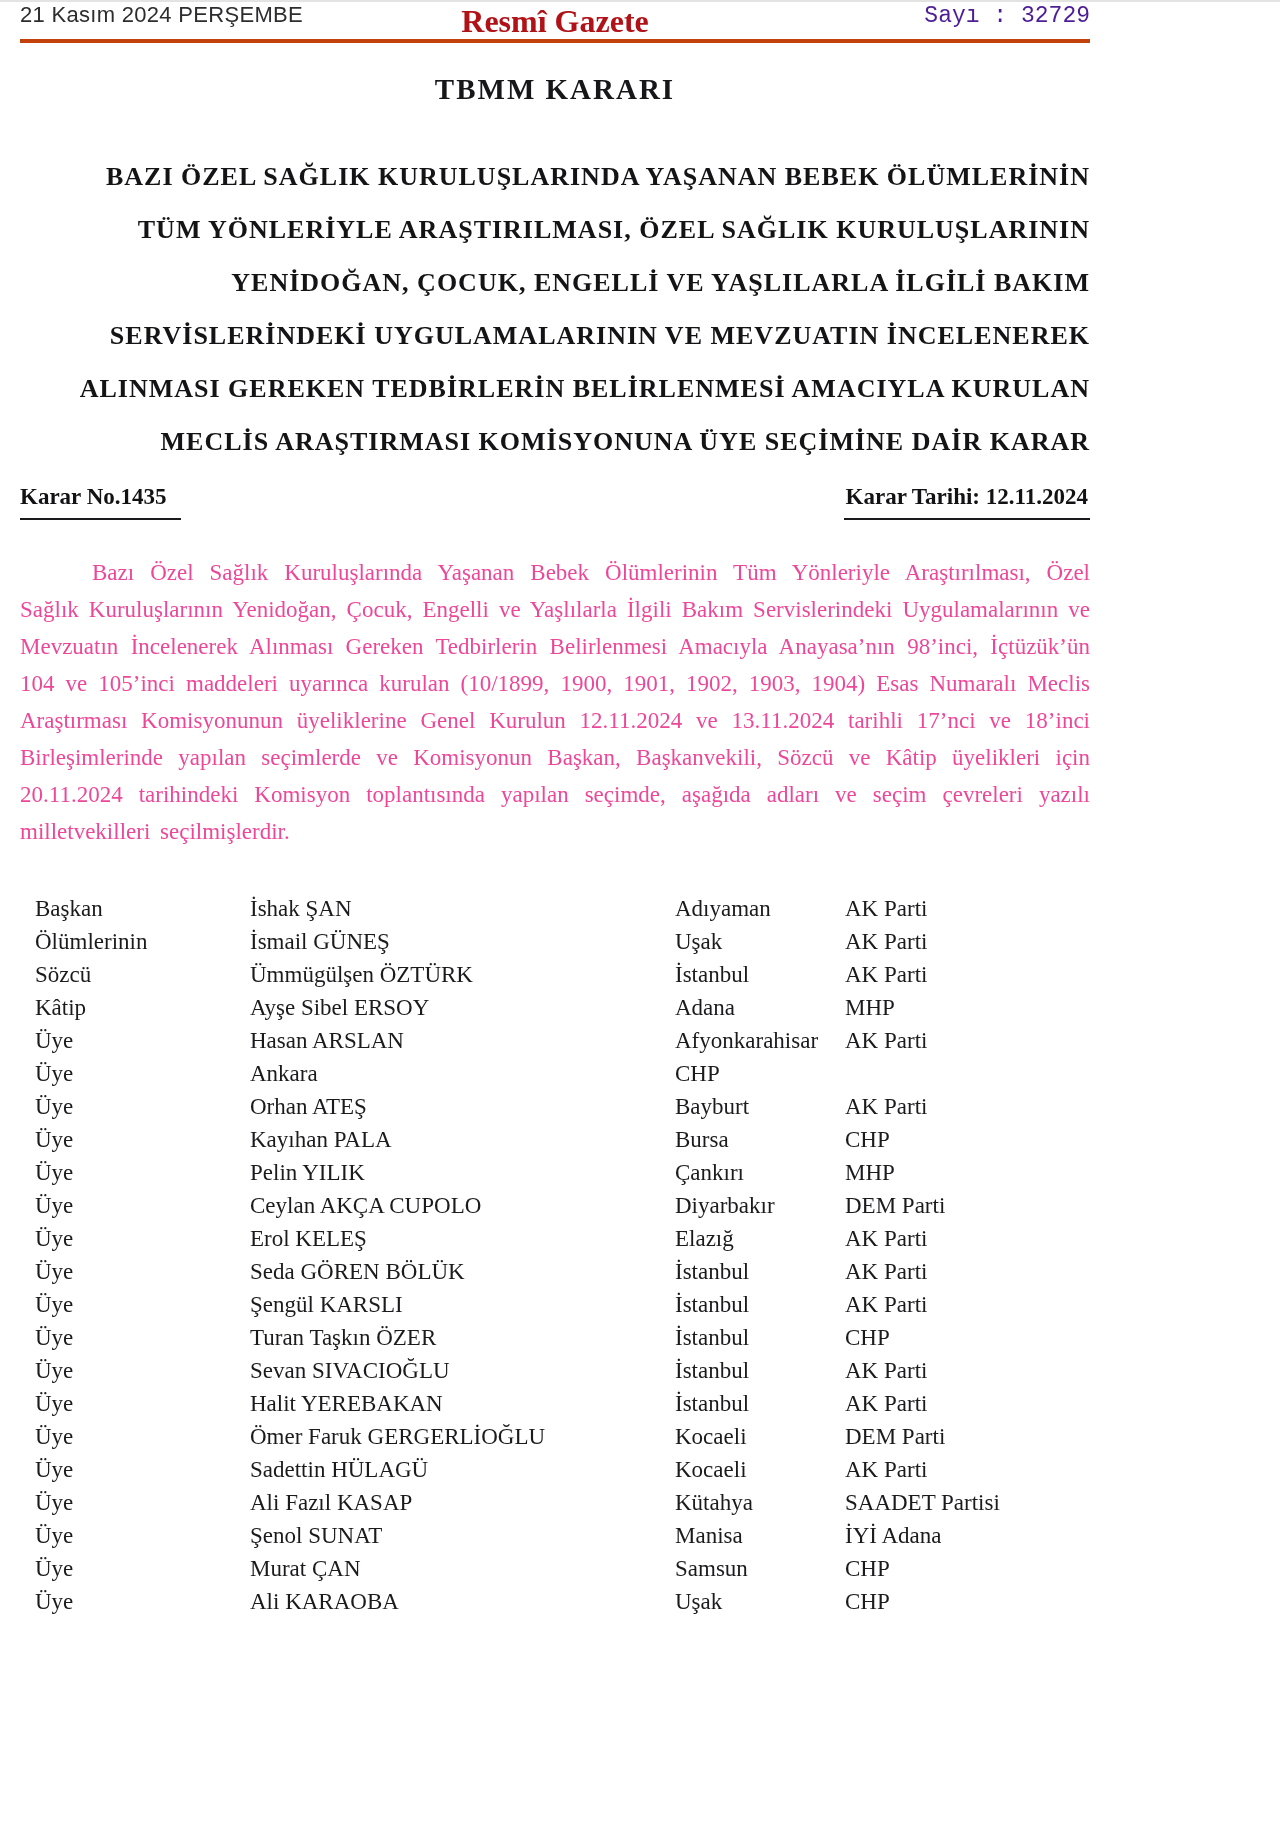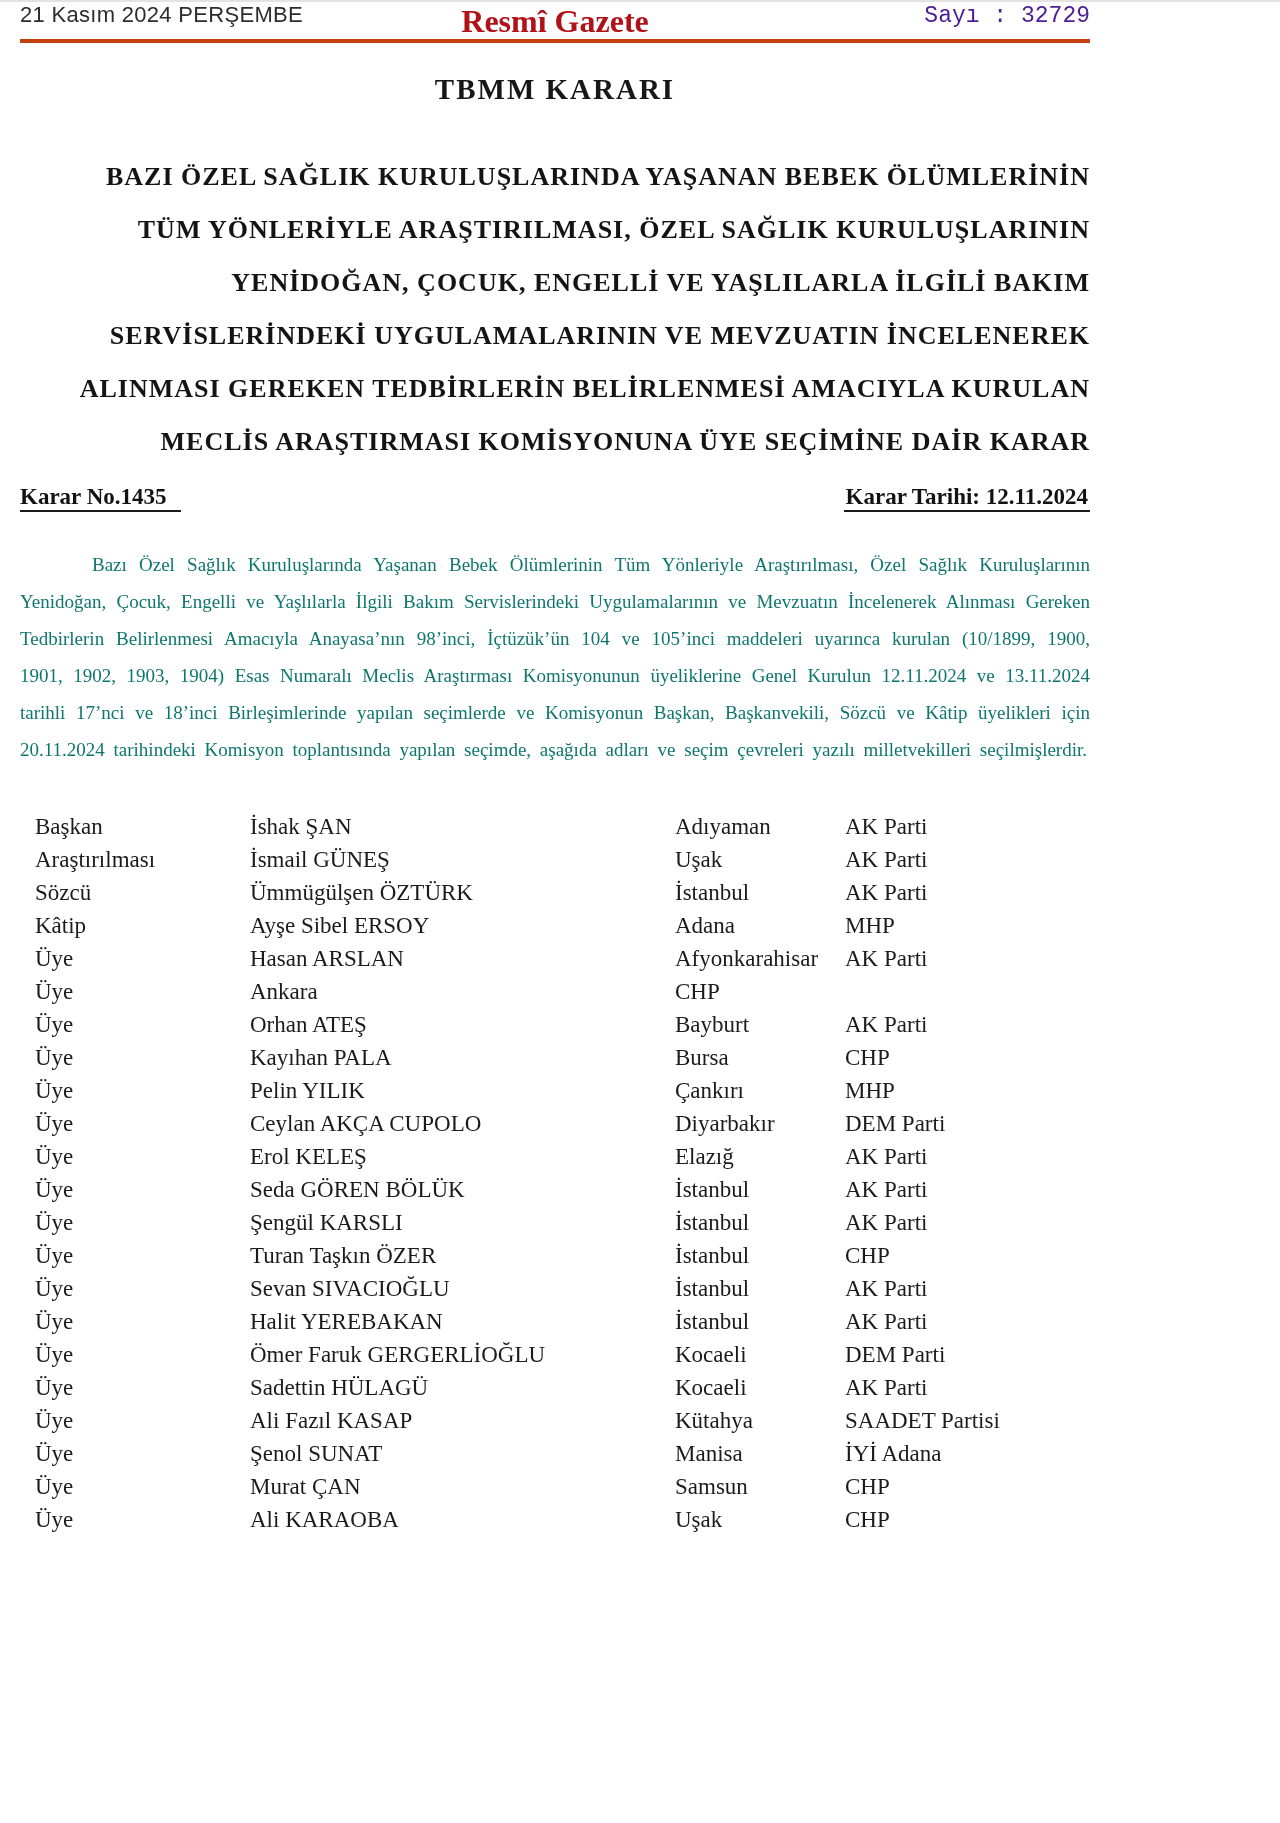--- a/index.html
+++ b/index.html
@@ -72,33 +72,33 @@
     margin-top: 16px;
     display: flex;
     justify-content: space-between;
     align-items: baseline;
     font-weight: bold;
     font-size: 23px;
     color: #121214;
   }
   .decision-no, .decision-date {
     border-bottom: 2.5px solid #1a1a1c;
-    padding-bottom: 0;
+    padding-bottom: 8px;
     padding-right: 14px;
     text-align: right;
   }
   .decision-date { padding-right: 2px; padding-left: 2px; }
   .decree-body {
     margin-top: 34px;
-    font-size: 19px;
+    font-size: 23px;
     line-height: 37px;
     text-align: justify;
     text-indent: 72px;
     word-spacing: 4px;
-    color: #0f766e;
+    color: #ec4899;
   }
   
   .members {
     margin-top: 42px;
     padding-left: 15px;
     font-size: 23px;
     color: #1b1b1e;
   }
   .member-row {
     display: grid;
@@ -137,21 +137,21 @@
   <p class="decree-body">Bazı Özel Sağlık Kuruluşlarında Yaşanan Bebek Ölümlerinin Tüm Yönleriyle Araştırılması, Özel Sağlık Kuruluşlarının Yenidoğan, Çocuk, Engelli ve Yaşlılarla İlgili Bakım Servislerindeki Uygulamalarının ve Mevzuatın İncelenerek Alınması Gereken Tedbirlerin Belirlenmesi Amacıyla Anayasa’nın 98’inci, İçtüzük’ün 104 ve 105’inci maddeleri uyarınca kurulan (10/1899, 1900, 1901, 1902, 1903, 1904) Esas Numaralı Meclis Araştırması Komisyonunun üyeliklerine Genel Kurulun 12.11.2024 ve 13.11.2024 tarihli 17’nci ve 18’inci Birleşimlerinde yapılan seçimlerde ve Komisyonun Başkan, Başkanvekili, Sözcü ve Kâtip üyelikleri için 20.11.2024 tarihindeki Komisyon toplantısında yapılan seçimde, aşağıda adları ve seçim çevreleri yazılı milletvekilleri seçilmişlerdir.</p>
 
   <div class="members">
       <div class="member-row">
         <div class="cell cell-role">Başkan</div>
         <div class="cell cell-name">İshak ŞAN</div>
         <div class="cell cell-city">Adıyaman</div>
         <div class="cell cell-party">AK Parti</div>
       </div>
       <div class="member-row">
-        <div class="cell cell-role">Araştırılması</div>
+        <div class="cell cell-role">Ölümlerinin</div>
         <div class="cell cell-name">İsmail GÜNEŞ</div>
         <div class="cell cell-city">Uşak</div>
         <div class="cell cell-party">AK Parti</div>
       </div>
       <div class="member-row">
         <div class="cell cell-role">Sözcü</div>
         <div class="cell cell-name">Ümmügülşen ÖZTÜRK</div>
         <div class="cell cell-city">İstanbul</div>
         <div class="cell cell-party">AK Parti</div>
       </div>

